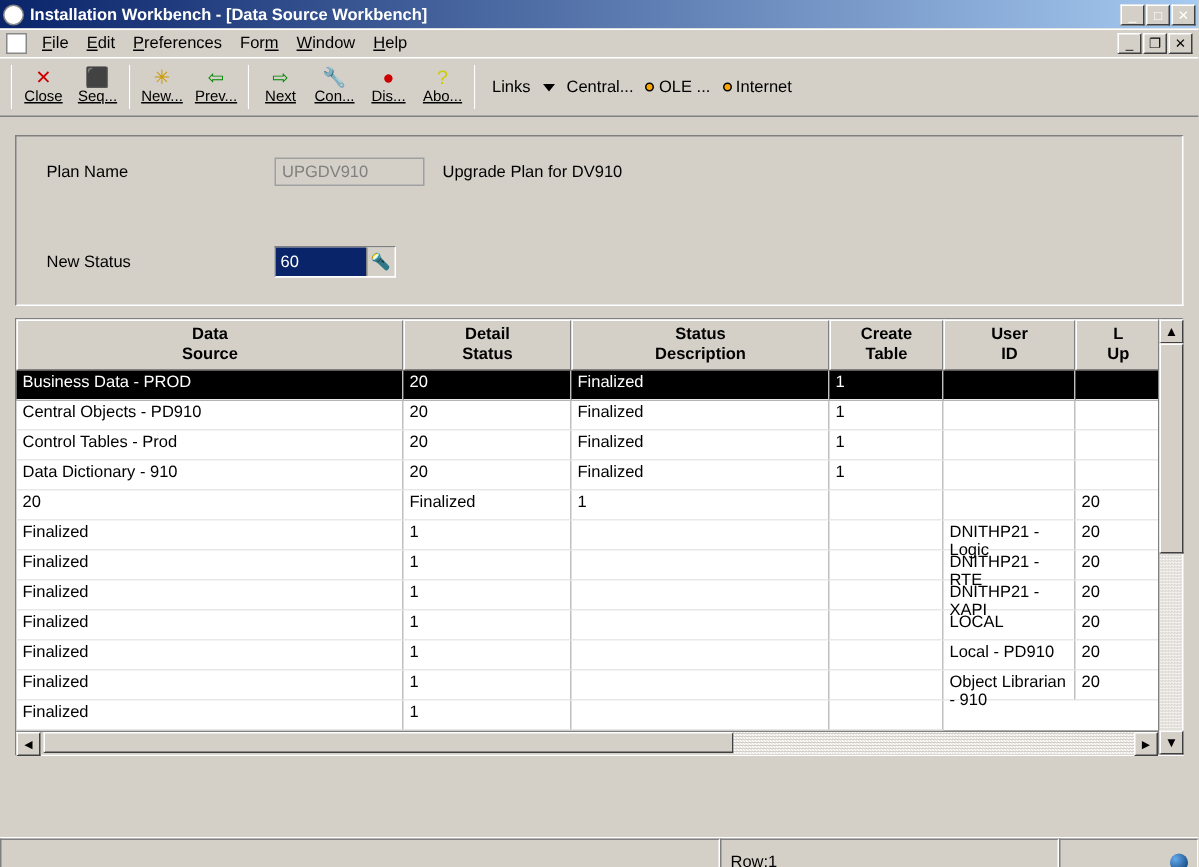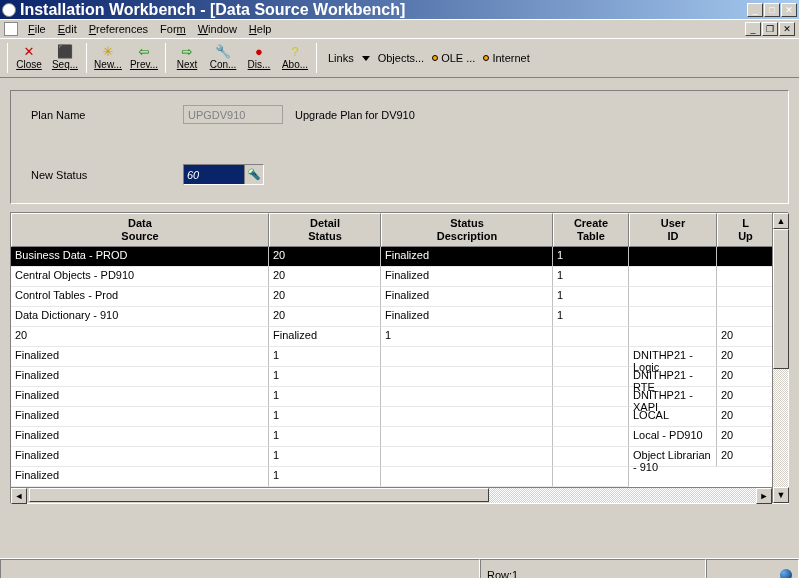--- a/index.html
+++ b/index.html
@@ -1,21 +1,21 @@
 <!DOCTYPE html>
 <html><head>
 <meta charset="utf-8">
 <style>
 * { box-sizing: border-box; margin: 0; padding: 0; font-family: "MS Sans Serif", Tahoma, Arial, sans-serif; font-size: 11px; }
 body { background: #d4d0c8; width: 799px; height: 578px; overflow: hidden; position: relative; }
 
 
 .titlebar { background: linear-gradient(to right, #0a246a, #a6caf0); height: 19px; color: #fff; display: flex; align-items: center; padding: 0 2px; }
 .titlebar .icon { width: 14px; height: 14px; background: #fff; border-radius: 50%; margin-right: 4px; border: 1px solid #888; }
-.titlebar .title { flex: 1; font-weight: bold; font-size: 16px; }
+.titlebar .title { flex: 1; font-weight: bold; font-size: 11px; }
 .win-controls { display: flex; gap: 1px; }
 .win-btn { width: 16px; height: 14px; background: #d4d0c8; border: 1px solid #fff; border-right-color: #404040; border-bottom-color: #404040; display: flex; align-items: center; justify-content: center; font-size: 9px; cursor: pointer; }
 
 
 .menubar { background: #d4d0c8; height: 19px; display: flex; align-items: center; padding: 0 4px; border-top: 1px solid #fff; }
 .menubar .doc-icon { width: 14px; height: 14px; background: #fff; border: 1px solid #888; margin-right: 4px; }
 .menubar .menu-item { padding: 1px 6px; cursor: pointer; }
 .menubar .menu-item u { text-decoration: underline; }
 .child-wincontrols { margin-left: auto; display: flex; gap: 1px; }
 
@@ -32,21 +32,21 @@
 
 
 .form-area { padding: 12px 10px 8px 10px; }
 .form-panel { border: 1px solid #808080; border-right-color: #fff; border-bottom-color: #fff; background: #d4d0c8; padding: 14px 20px; }
 .form-row { display: flex; align-items: center; margin-bottom: 40px; }
 .form-row:last-child { margin-bottom: 4px; }
 .form-label { width: 152px; color: #000; }
 .text-field { height: 19px; border: 1px solid #808080; border-right-color: #fff; border-bottom-color: #fff; background: #fff; padding: 1px 4px; font-size: 11px; }
 .text-field[readonly] { background: #d4d0c8; color: #808080; border: 1px solid #a0a0a0; }
 .status-input-wrap { display: flex; align-items: center; border: 1px solid #808080; border-right-color: #fff; border-bottom-color: #fff; background: #fff; }
-.status-input { width: 60px; height: 19px; border: none; outline: none; background: #0a246a; color: #fff; padding: 1px 3px; font-size: 11px; font-style: italic; }
+.status-input { width: 60px; height: 19px; border: none; outline: none; background: #0a246a; color: #fff; padding: 1px 3px; font-size: 11px; }
 .picker-btn { width: 19px; height: 19px; display: flex; align-items: center; justify-content: center; background: #d4d0c8; border-left: 1px solid #808080; cursor: pointer; }
 
 
 .grid-wrap { margin: 0 10px; border: 1px solid #808080; border-right-color: #fff; border-bottom-color: #fff; position: relative; }
 .grid { display: grid; grid-template-columns: 258px 112px 172px 76px 88px 57px; background: #fff; }
 .gh { background: #d4d0c8; border-right: 1px solid #808080; border-bottom: 1px solid #808080; border-top: 1px solid #fff; border-left: 1px solid #fff; text-align: center; font-weight: bold; padding: 2px 2px; height: 34px; display: flex; align-items: center; justify-content: center; line-height: 1.2; }
 .gc { border-right: 1px solid #c0c0c0; border-bottom: 1px solid #e8e8e8; padding: 2px 4px; height: 20px; }
 .grid-vscroll { position: absolute; right: 0; top: 0; bottom: 0; width: 16px; background: #d4d0c8; border-left: 1px solid #808080; display: flex; flex-direction: column; }
 .grid-hscroll { height: 16px; background: #d4d0c8; border-top: 1px solid #808080; display: flex; margin-right: 16px; }
 .sbtn { width: 16px; height: 16px; background: #d4d0c8; border: 1px solid #fff; border-right-color: #404040; border-bottom-color: #404040; display: flex; align-items: center; justify-content: center; font-size: 9px; }
@@ -124,21 +124,21 @@
   </div>
   <div class="tool-btn">
     <div class="ticon" style="color:#cc0">?</div>
     <div class="tlabel">Abo...</div>
   </div>
   <div class="sep"></div>
   <div class="links-wrap">
     <span>Links</span>
     <div class="triangle-down"></div>
     <div class="link-item">
-      <span>Objects...</span>
+      <span>Central...</span>
     </div>
     <div class="link-item">
       <span class="dot"></span>
       <span>OLE ...</span>
     </div>
     <div class="link-item">
       <span class="dot"></span>
       <span>Internet</span>
     </div>
   </div>

